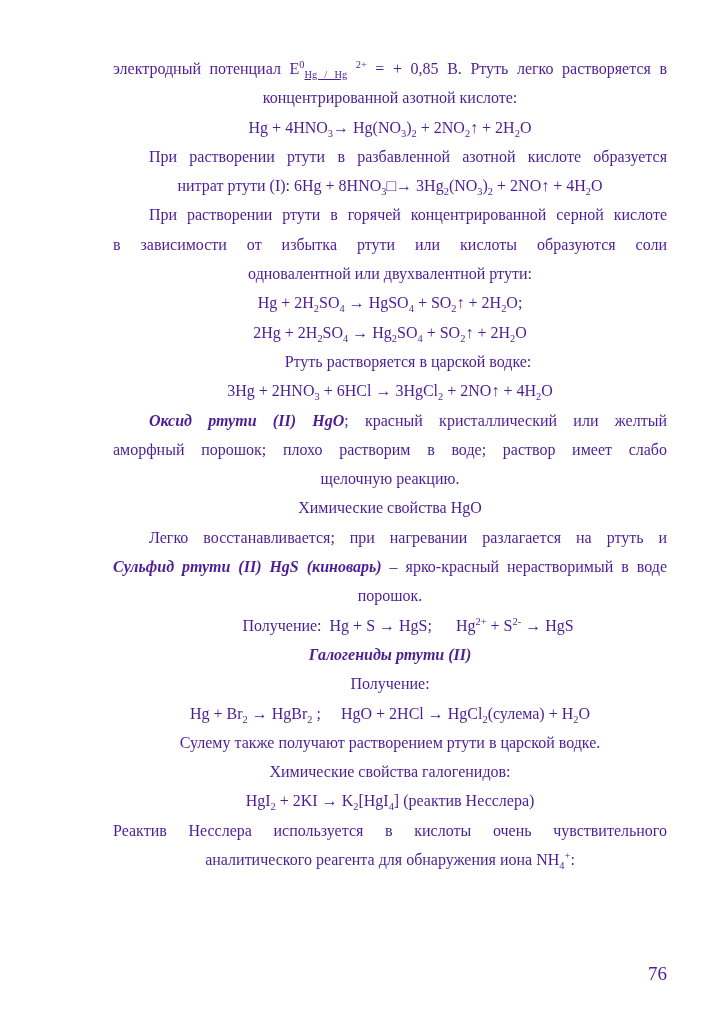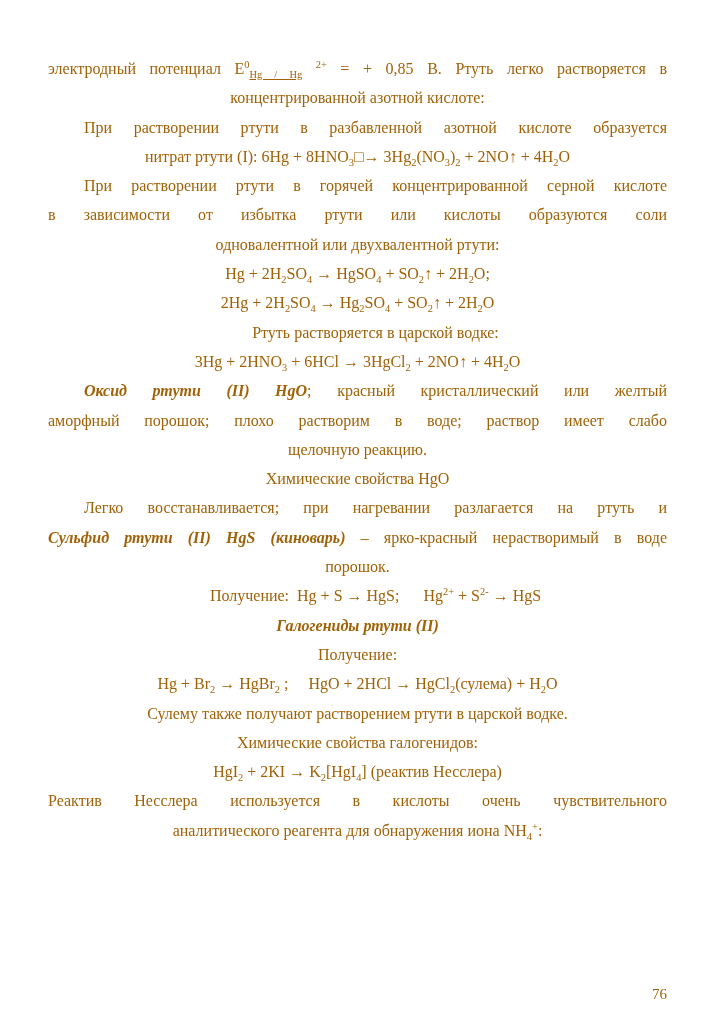--- a/index.html
+++ b/index.html
@@ -1,49 +1,50 @@
 <!DOCTYPE html>
 <html><head>
 <meta charset="utf-8">
 <style>
   html,body{margin:0;padding:0;background:#ffffff;}
   .page{
     position:relative;
     width:724px;height:1024px;
     box-sizing:border-box;
-    padding:54px 57px 0 48px;
+    padding:54px 57px 0 113px;
     background:#fff;
     font-family:"Liberation Serif","DejaVu Serif",serif;
     font-size:16px;
     line-height:29.3px;
-    color:#a16207;
+    color:#4c1d95;
     overflow:hidden;
   }
   .line{min-height:29.3px;text-align:center;}
   .c{text-align:center;white-space:nowrap;}
   .j{text-align:justify;text-align-last:justify;}
   .ind{text-indent:36px;}
   .pre{white-space:pre-wrap;}
   .bi{font-weight:700;font-style:italic;}
   .b{font-weight:400;}
   sub,sup{font-size:0.65em;line-height:0;}
   [data-name="text-line-01"] sub{text-decoration:underline;}
   .page-number{
     position:absolute;
-    top:984px;right:57px;
-    font-size:15px;line-height:20px;margin-left:32px;
+    top:964px;right:57px;
+    font-size:19px;line-height:20px;margin-left:32px;
   }
 </style>
 </head>
 <body>
 
 <div class="page" data-name="document-page">
 
   <div class="line j" data-name="text-line-01"><span data-name="text-run">электродный потенциал Е<sup>0</sup><sub>Hg / Hg</sub> <sup>2+</sup> = + 0,85 В. Ртуть легко растворяется в</span></div>
   <div class="line" data-name="text-line-02"><span data-name="text-run">концентрированной азотной кислоте:</span></div>
+  <div class="line c" data-name="equation-line-03"><span data-name="equation-text">Hg + 4HNO<sub>3</sub>→ Hg(NO<sub>3</sub>)<sub>2</sub> + 2NO<sub>2</sub>↑ + 2H<sub>2</sub>O</span></div>
   <div class="line j ind" data-name="text-line-04"><span data-name="text-run">При растворении ртути в разбавленной  азотной кислоте образуется</span></div>
   <div class="line" data-name="text-line-05"><span data-name="text-run">нитрат ртути (I): 6Hg + 8HNO<sub>3</sub>□→ 3Hg<sub>2</sub>(NO<sub>3</sub>)<sub>2</sub> + 2NO↑ + 4H<sub>2</sub>O</span></div>
   <div class="line j ind" data-name="text-line-06"><span data-name="text-run">При растворении ртути в горячей концентрированной серной кислоте</span></div>
   <div class="line j" data-name="text-line-07"><span data-name="text-run">в зависимости от избытка ртути или кислоты образуются соли</span></div>
   <div class="line" data-name="text-line-08"><span data-name="text-run">одновалентной или двухвалентной ртути:</span></div>
   <div class="line c" data-name="equation-line-09"><span data-name="equation-text">Hg + 2H<sub>2</sub>SO<sub>4</sub> → HgSO<sub>4</sub> + SO<sub>2</sub>↑ + 2H<sub>2</sub>O;</span></div>
   <div class="line c" data-name="equation-line-10"><span data-name="equation-text">2Hg + 2H<sub>2</sub>SO<sub>4</sub> → Hg<sub>2</sub>SO<sub>4</sub> + SO<sub>2</sub>↑ + 2H<sub>2</sub>O</span></div>
   <div class="line ind" data-name="text-line-11"><span data-name="text-run">Ртуть растворяется в царской водке:</span></div>
   <div class="line c" data-name="equation-line-12"><span data-name="equation-text">3Hg + 2HNO<sub>3</sub> + 6HCl → 3HgCl<sub>2</sub> + 2NO↑ + 4H<sub>2</sub>O</span></div>
   <div class="line j ind" data-name="text-line-13"><span class="bi" data-name="term-oxide-mercury">Оксид ртути (II) HgO</span><span data-name="text-run">; красный кристаллический или желтый</span></div>

